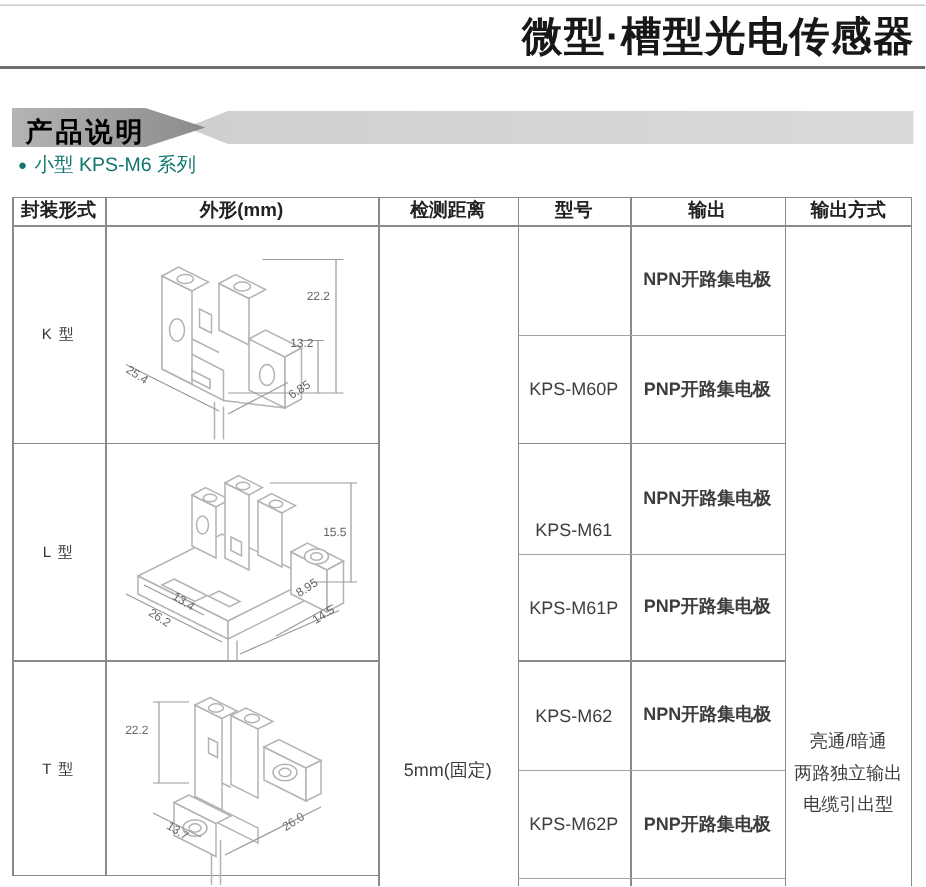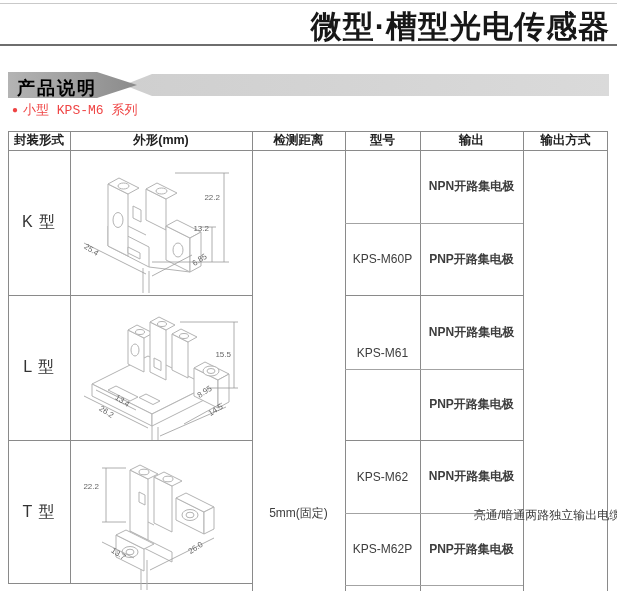--- a/index.html
+++ b/index.html
@@ -1,30 +1,30 @@
 <!DOCTYPE html>
 <html><head>
 <meta charset="utf-8">
 <style>
   html,body{margin:0;padding:0;background:#fff;}
   .page{position:relative;width:617px;height:591px;background:#fff;overflow:hidden;
         font-family:"Liberation Sans","DejaVu Sans",sans-serif;}
   .rule{position:absolute;left:0;width:617px;}
-  .title{position:absolute;right:7px;top:6px;font-size:31px;font-weight:600;
+  .title{position:absolute;right:7px;top:6px;font-size:27px;font-weight:600;
          color:#171717;letter-spacing:1px;white-space:nowrap;}
   .banner-text{position:absolute;left:17px;top:76px;font-size:18px;font-weight:bold;
          color:#000;letter-spacing:2px;}
-  .bullet-line{position:absolute;left:12px;top:101px;font-size:13px;color:#ef4444;font-family:Liberation Mono, monospace;}
+  .bullet-line{position:absolute;left:12px;top:101px;font-size:13px;color:#0f766e;}
   .bullet-glyph{font-size:10px;vertical-align:1px;margin-right:5px;}
   .cell{position:absolute;display:flex;align-items:center;justify-content:center;
         text-align:left;color:#3d3d3d;font-size:12px;white-space:nowrap;}
   .hdr{font-weight:bold;font-size:12.5px;color:#222;}
-  .pkg{font-size:16px;color:#333;letter-spacing:1px;}
+  .pkg{font-size:10px;color:#333;letter-spacing:1px;}
   .out{flex-direction:row;line-height:17px;font-weight:bold;}
-  .mode{line-height:21px;color:#3d3d3d;}
+  .mode{flex-direction:column;line-height:21px;color:#3d3d3d;}
   svg{position:absolute;left:0;top:0;}
   svg text{font-family:"Liberation Sans","DejaVu Sans",sans-serif;fill:#666;font-size:8px;}
 </style>
 </head>
 <body>
 
 <div class="page">
 
   <div class="rule" style="top:3px;height:1px;background:#c9c9c9;"></div>
 
@@ -178,20 +178,21 @@
   <div class="cell hdr" style="left:420px;top:131px;width:103px;height:19px;">输出</div>
 
   <div class="cell pkg" style="left:8px;top:150px;width:62px;height:145px;">K 型</div>
   <div class="cell pkg" style="left:8px;top:295px;width:62px;height:145px;">L 型</div>
   <div class="cell pkg" style="left:8px;top:441px;width:62px;height:143px;">T 型</div>
 
   <div class="cell" style="left:252px;top:500px;width:93px;height:26px;">5mm(固定)</div>
 
   <div class="cell" style="left:345px;top:223px;width:75px;height:72px;">KPS-M60P</div>
   <div class="cell" style="left:345px;top:295px;width:75px;height:74px;margin-top:21px;">KPS-M61</div>
+  <div class="cell" style="left:345px;top:369px;width:75px;height:71px;">KPS-M61P</div>
   <div class="cell" style="left:345px;top:440px;width:75px;height:73px;">KPS-M62</div>
   <div class="cell" style="left:345px;top:513px;width:75px;height:72px;">KPS-M62P</div>
 
   <div class="cell out" style="left:420px;top:150px;width:103px;height:73px;">
     <span>NPN</span>
     <span>开路集电极</span>
   </div>
   <div class="cell out" style="left:420px;top:223px;width:103px;height:72px;">
     <span>PNP</span>
     <span>开路集电极</span>

